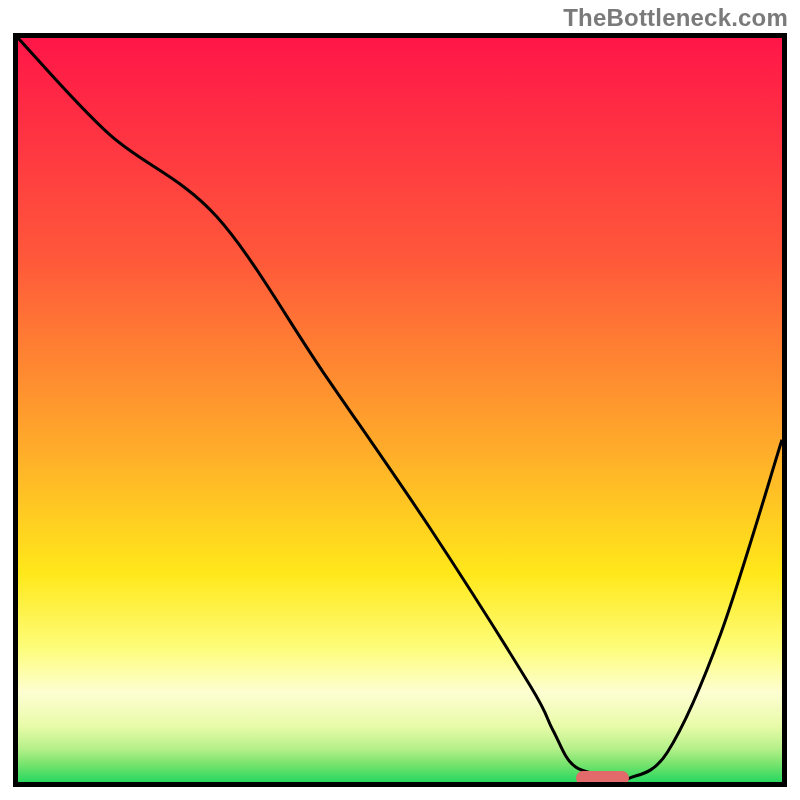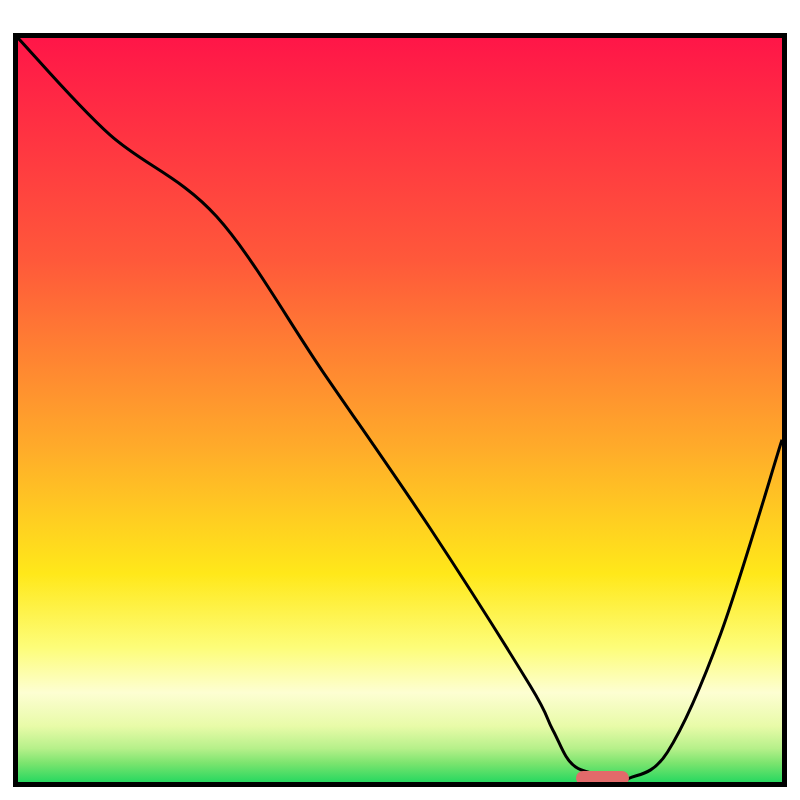--- a/index.html
+++ b/index.html
@@ -60,20 +60,21 @@
     background: #e26a6a;
     border-radius: 8px;
     height: 14px;
   }
 </style>
 </head>
 <body>
 
 <div class="canvas">
 
+  <div class="watermark">TheBottleneck.com</div>
 
   <div class="frame">
 
     <svg class="gradient-area" viewBox="0 0 764 744" preserveAspectRatio="none">
       <defs>
         <linearGradient id="bg-grad" x1="0" y1="0" x2="0" y2="1">
             <stop offset="0%" stop-color="#ff1648"></stop>
             <stop offset="30%" stop-color="#ff593a"></stop>
             <stop offset="55.00000000000001%" stop-color="#ffab2a"></stop>
             <stop offset="72%" stop-color="#ffe81a"></stop>

